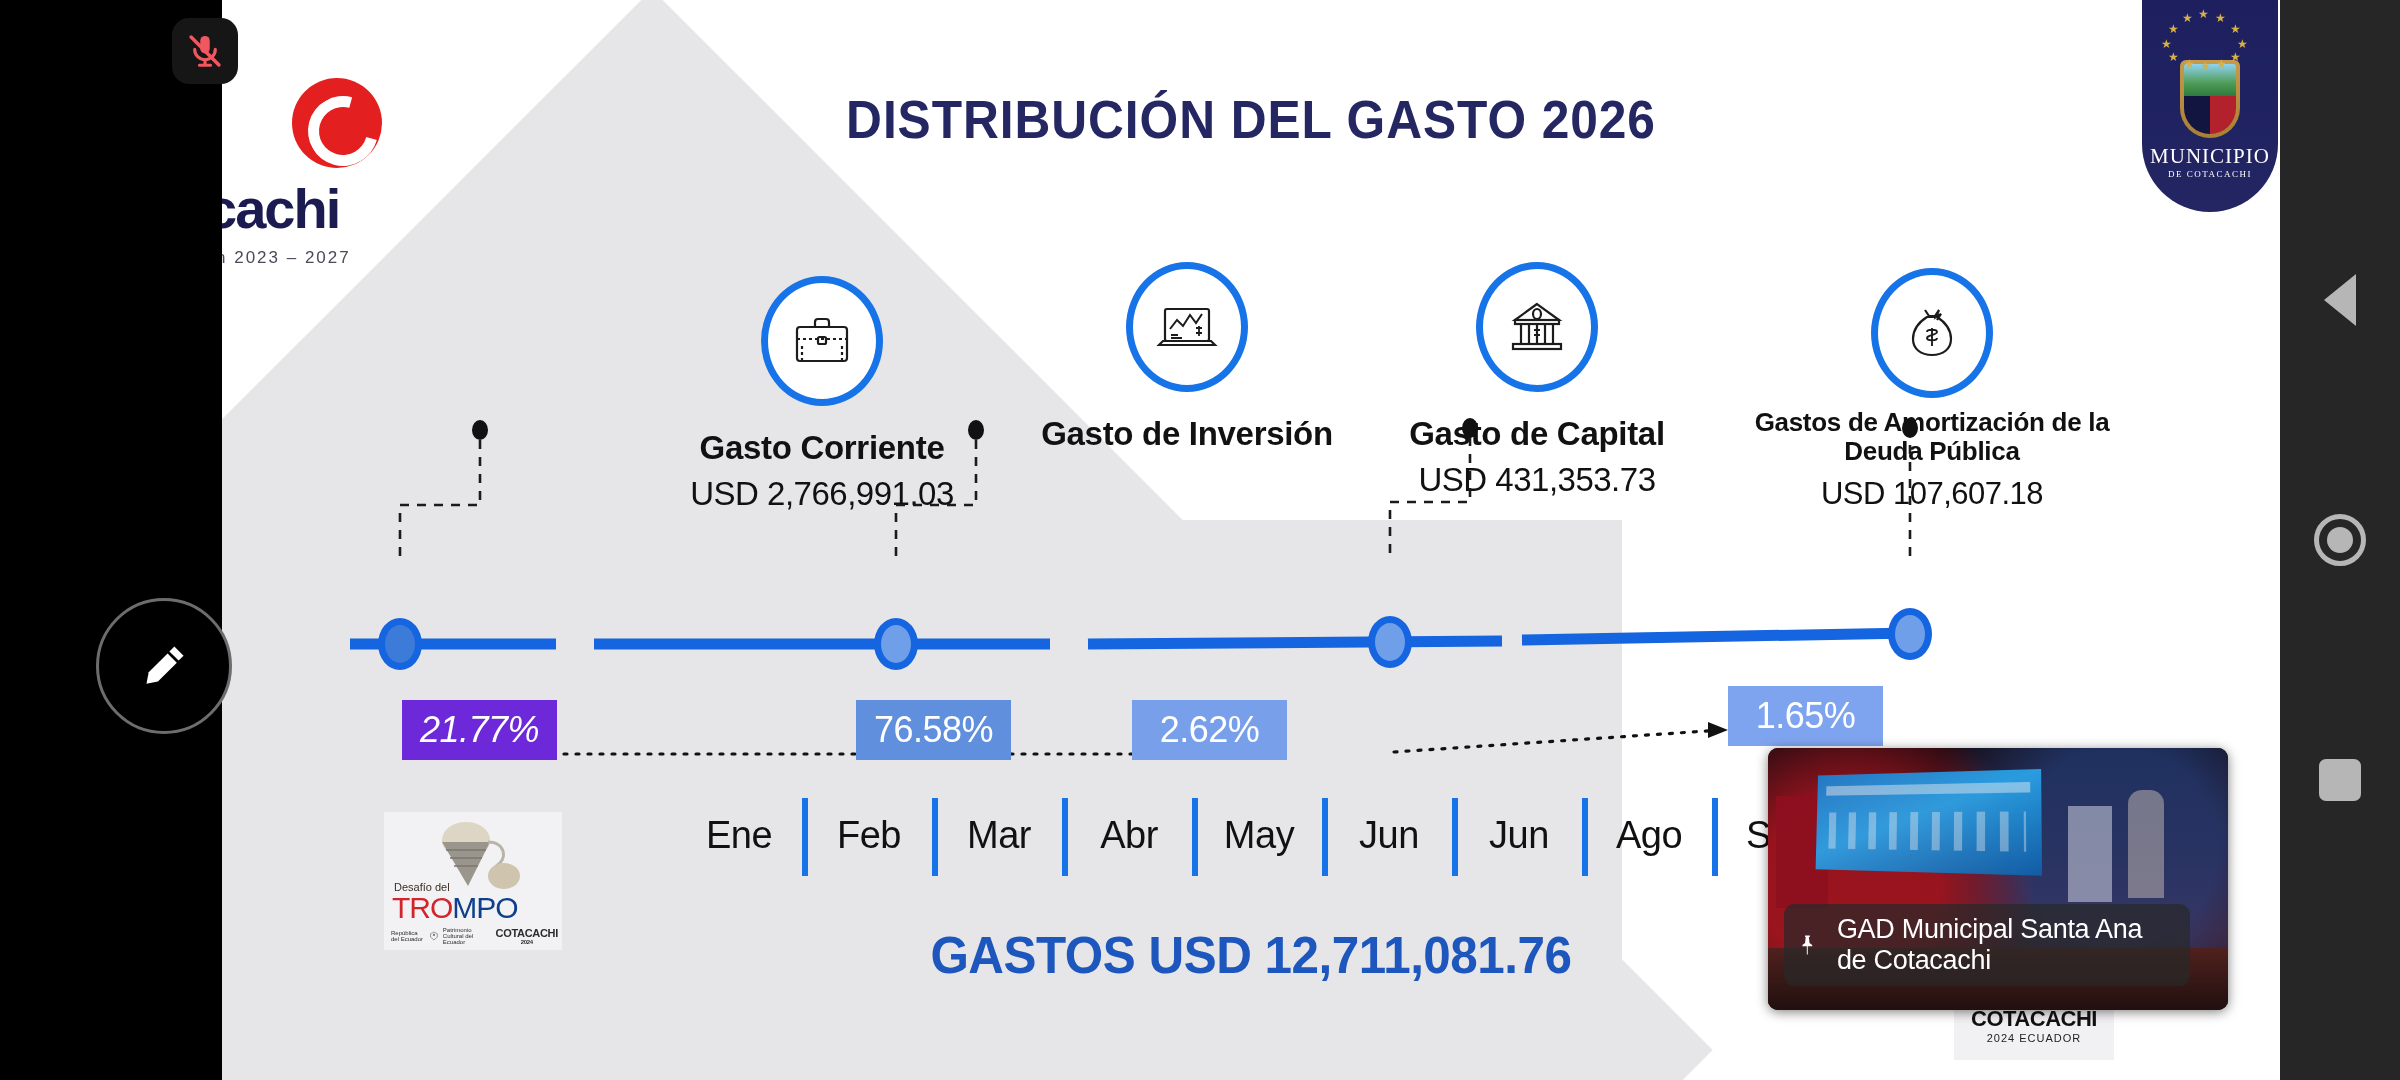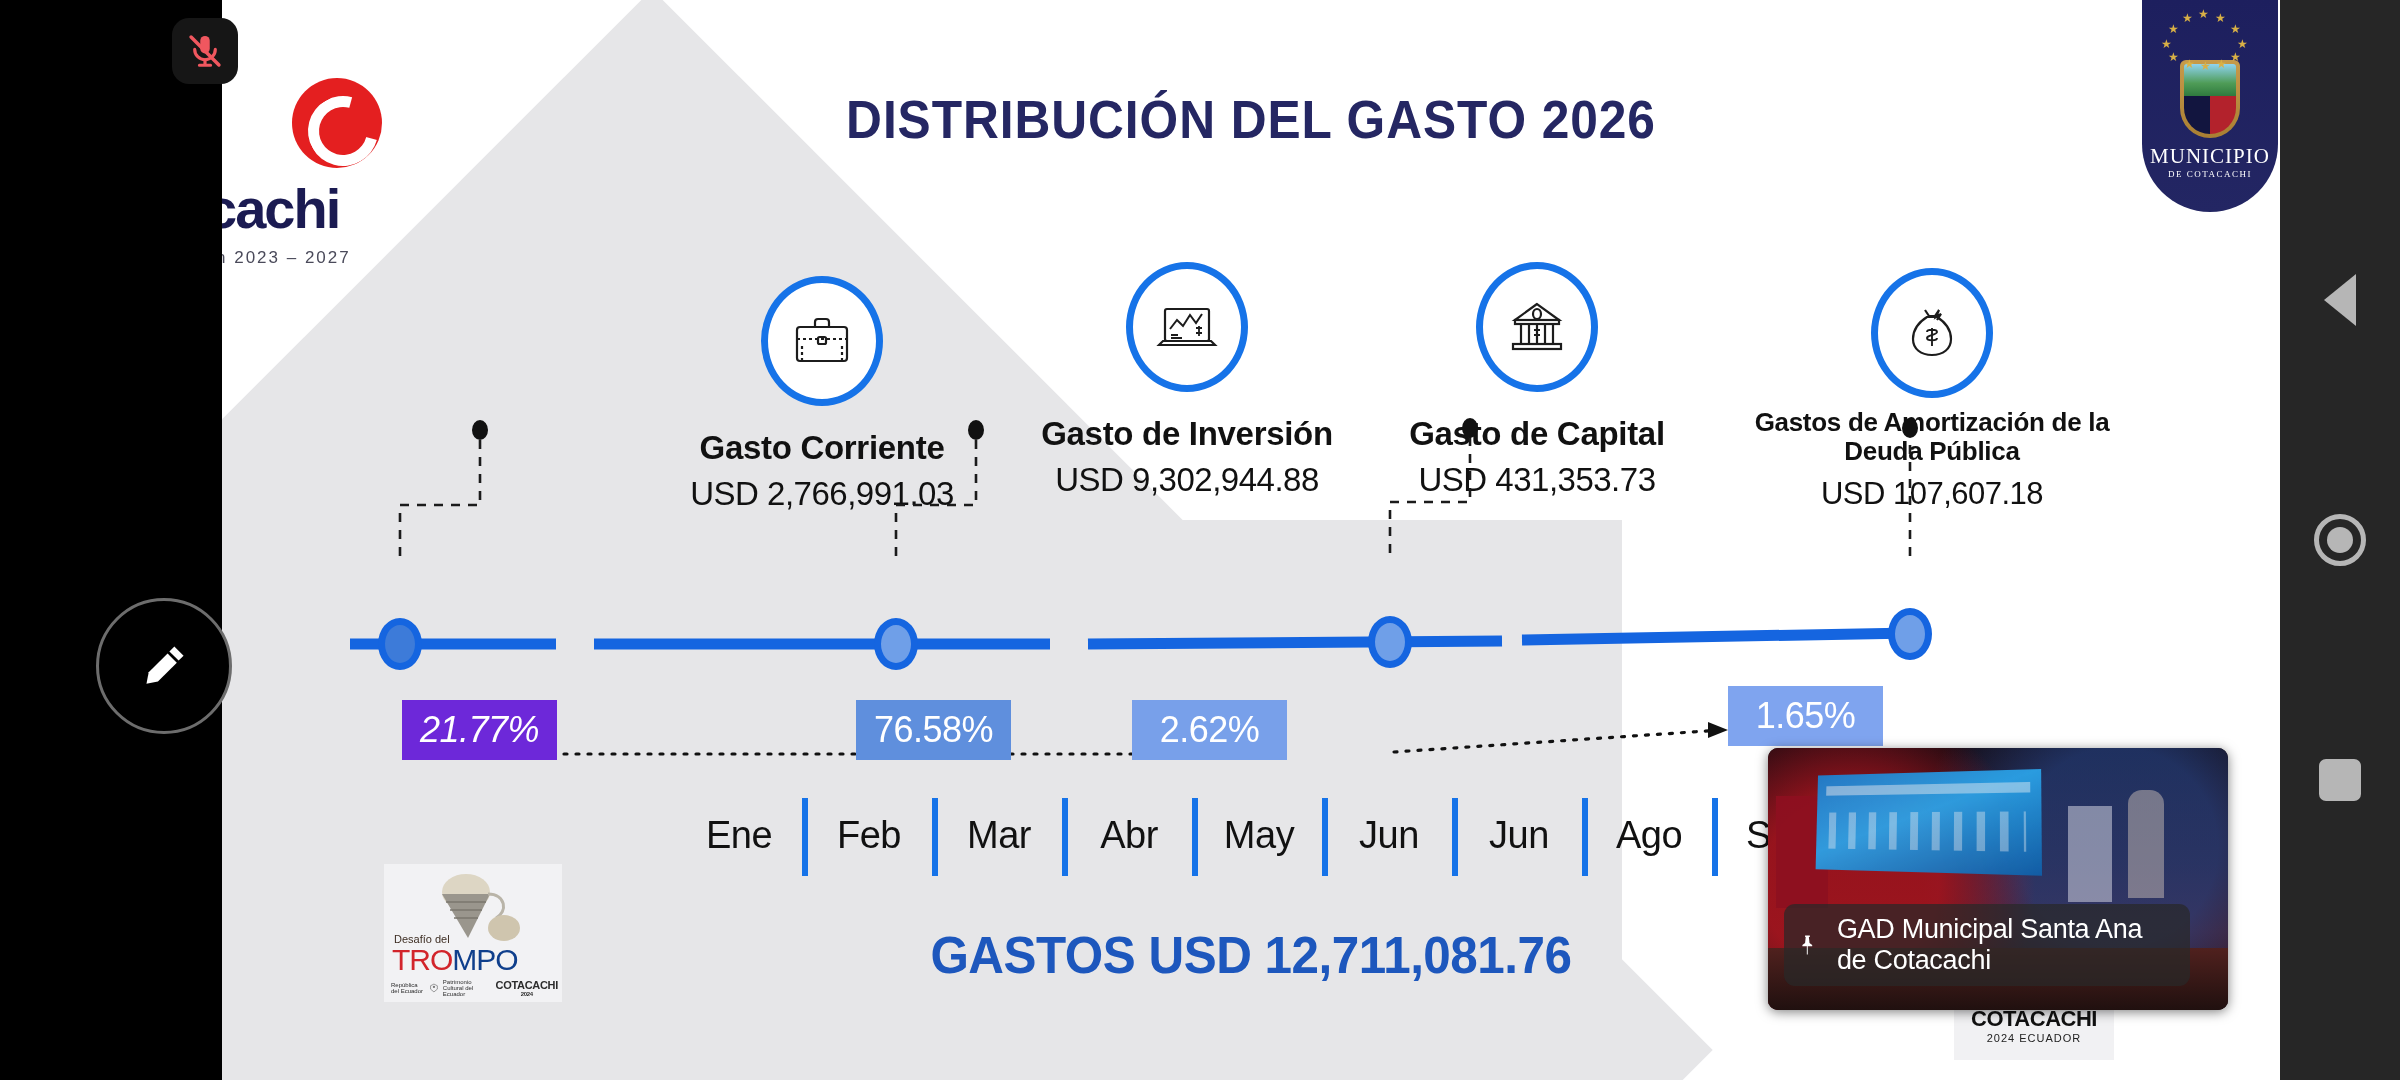--- a/index.html
+++ b/index.html
@@ -141,21 +141,21 @@
     position:absolute; left:62px; top:98px; font-size:56px; font-weight:bold;
     color:#1b1b52; letter-spacing:-2px;
   }
   #left-logo .lg-sub {
     position:absolute; left:72px; top:170px; font-size:17px; color:#4a4a5a;
     letter-spacing:2px;
   }
 
   
   #trompo {
-    position:absolute; left:162px; top:864px; width:178px; height:138px;
+    position:absolute; left:162px; top:812px; width:178px; height:138px;
     background:#f2f2f4; z-index:9; overflow:hidden;
     display:flex; flex-direction:column; justify-content:flex-end;
   }
   #trompo .tr-img { position:absolute; left:38px; top:8px; width:108px; height:74px; }
   #trompo .tr-top { position:relative; font-size:11px; color:#3d2d22; padding-left:10px; }
   #trompo .tr-main {
     position:relative; font-size:30px; font-weight:normal; letter-spacing:-1px;
     padding-left:8px; line-height:1;
   }
   #trompo .tr-main .r { color:#d2242b; }
@@ -293,21 +293,20 @@
         <div class="cat-circle">
           <svg width="66" height="56" viewBox="0 0 66 56" fill="none" stroke="#1c1c1c" stroke-width="2.2">
             <rect x="11" y="10" width="44" height="32" rx="2"></rect>
             <path d="M5 46h56l-4-4H9z"></path>
             <path d="M16 30l7-9 6 6 7-11 6 8 6-9" stroke-width="2"></path>
             <path d="M17 36h7M17 39h11"></path>
             <path d="M45 27v10M42 29h6M42 34h6" stroke-width="1.8"></path>
           </svg>
         </div>
         <div class="cat-name">Gasto de Inversión</div>
-        <div class="cat-amt">USD 9,302,944.88</div>
       </div>
 
       <div class="cat" id="cat-2">
         <div class="cat-circle">
           <svg width="62" height="58" viewBox="0 0 62 58" fill="none" stroke="#1c1c1c" stroke-width="2.2">
             <path d="M31 6L9 22h44z"></path>
             <ellipse cx="31" cy="16" rx="4" ry="5"></ellipse>
             <rect x="9" y="22" width="44" height="4"></rect>
             <path d="M15 26v20M23 26v20M31 26v20M39 26v20M47 26v20"></path>
             <rect x="7" y="46" width="48" height="5"></rect>

